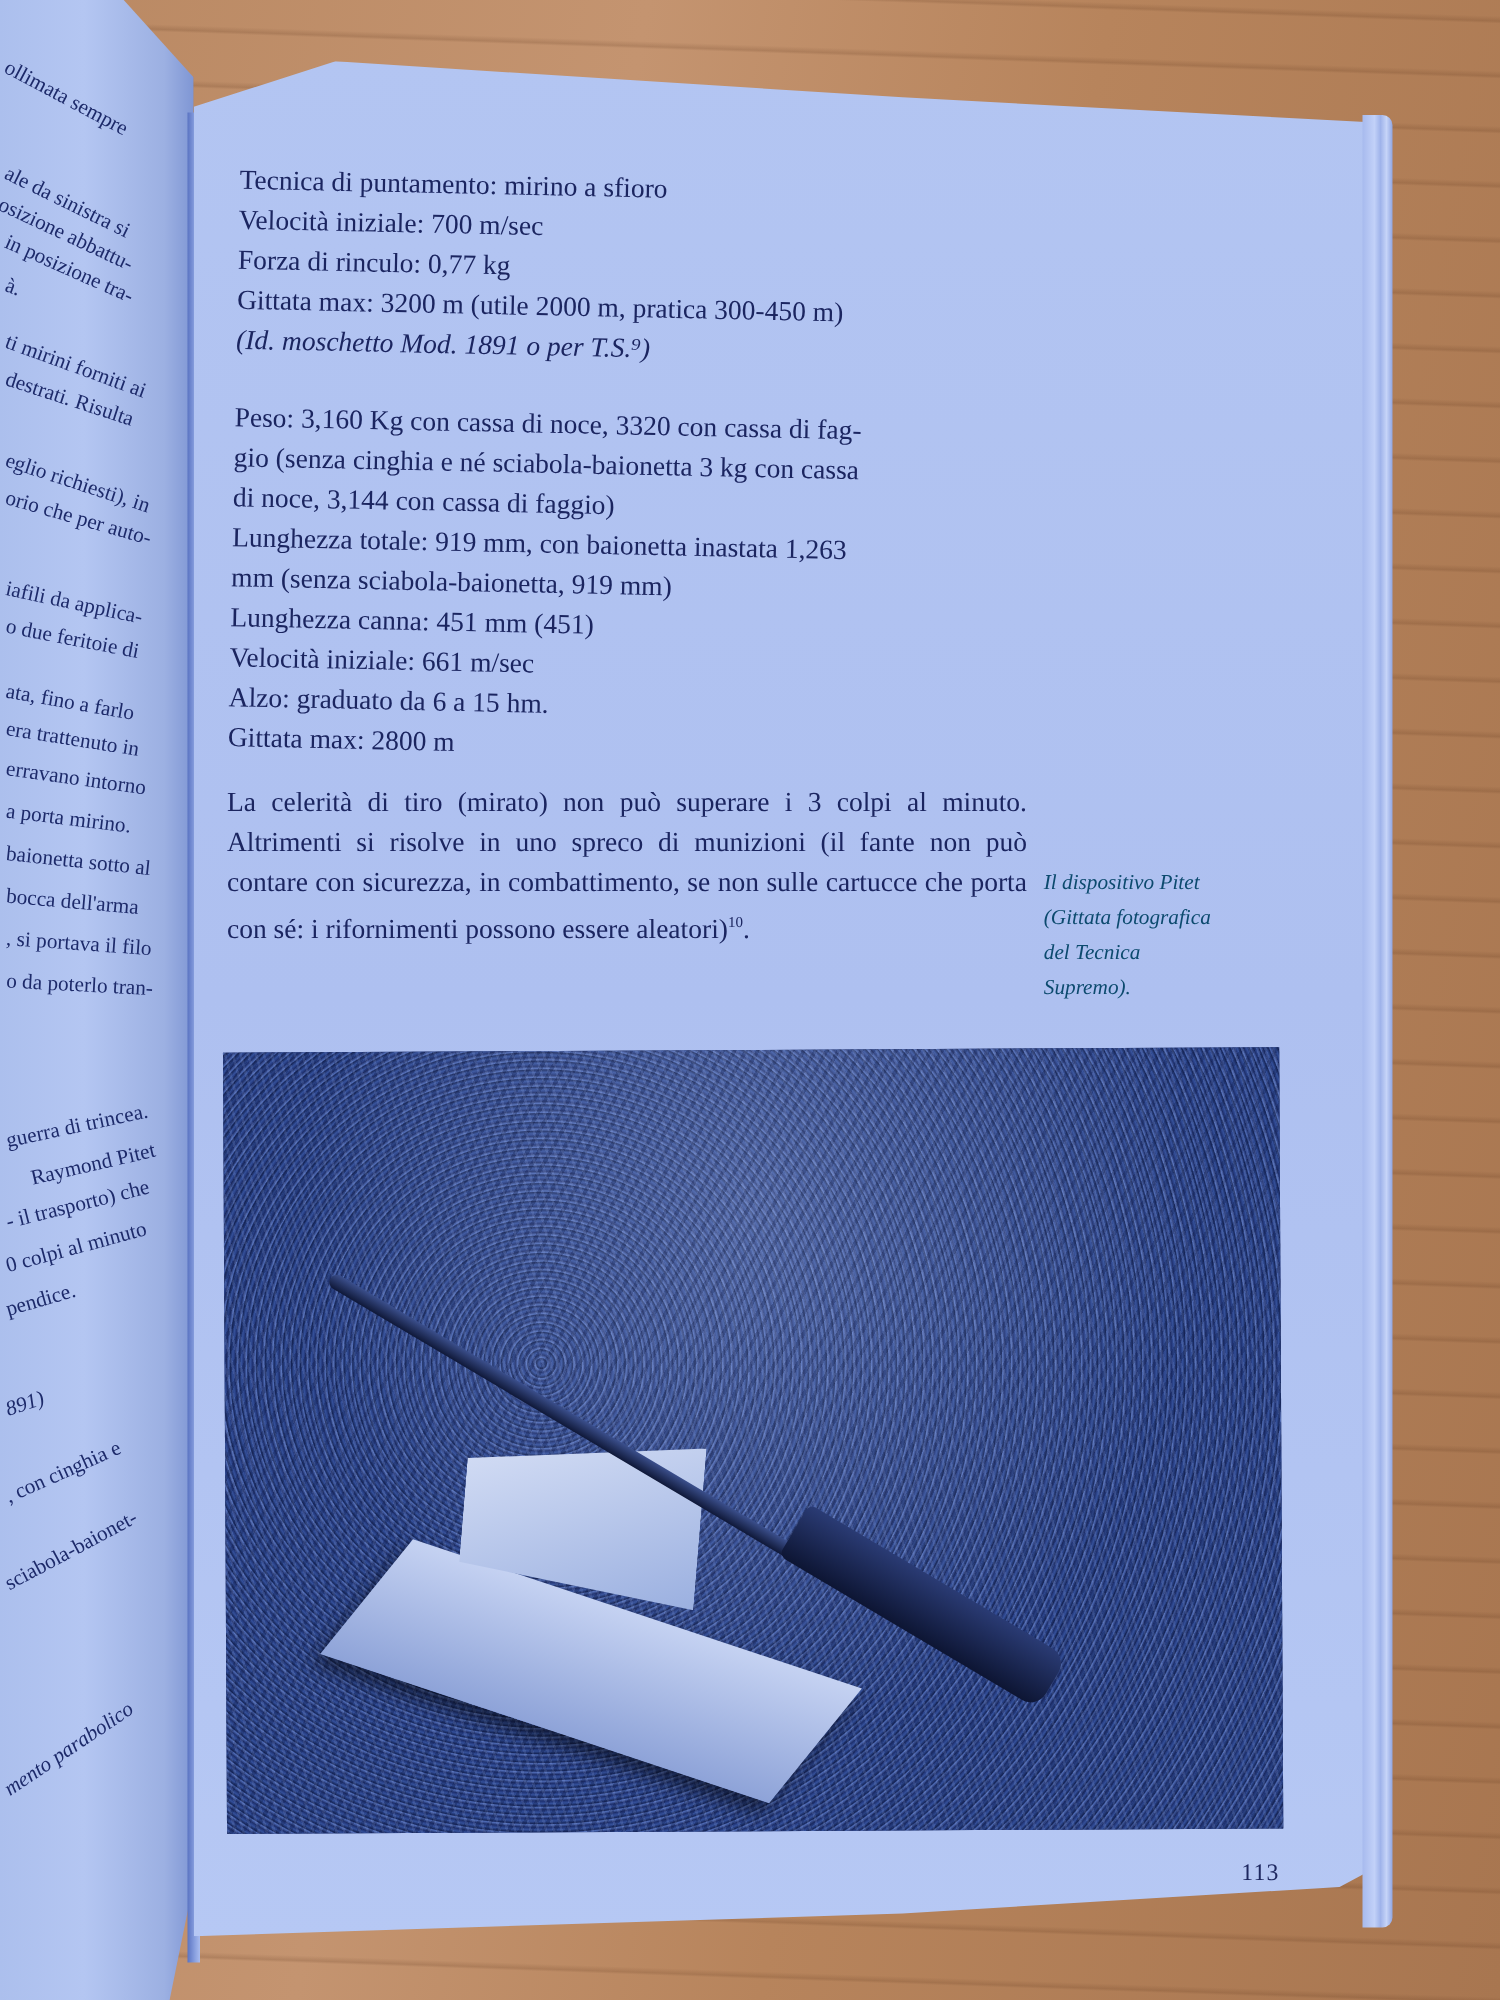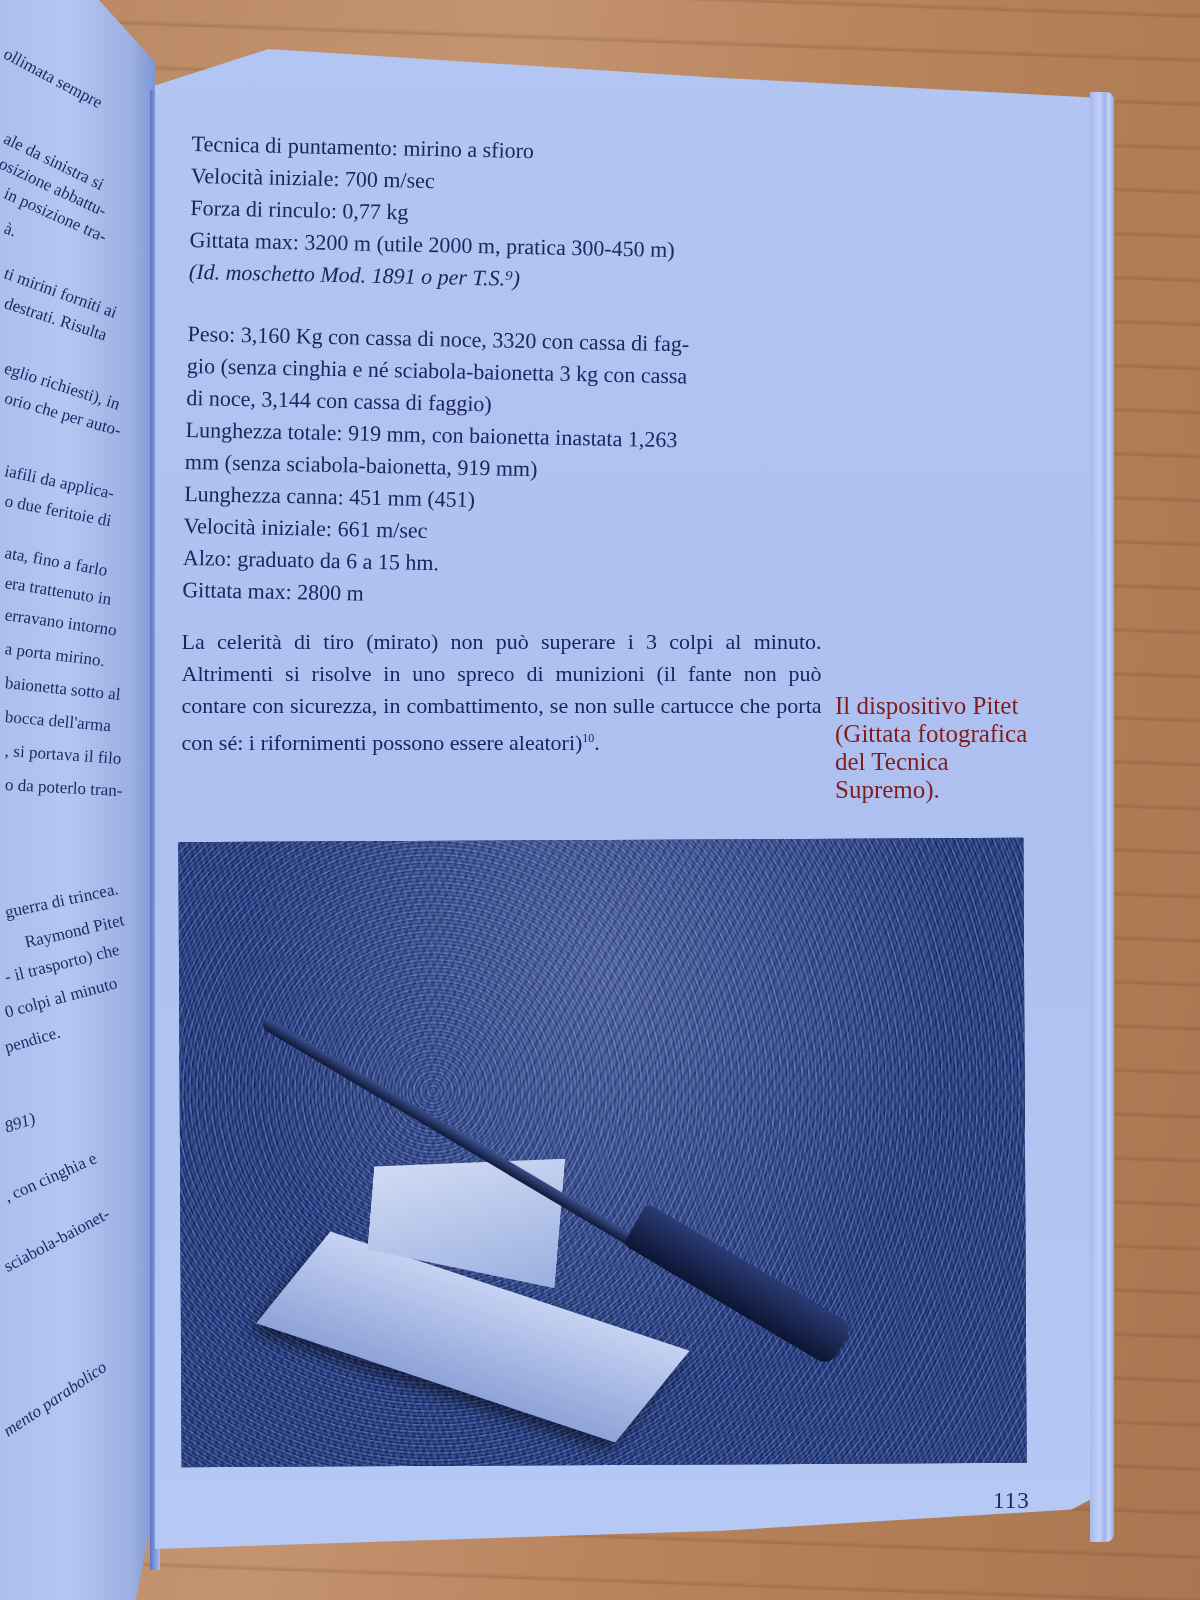--- a/index.html
+++ b/index.html
@@ -49,21 +49,21 @@
     .spec-line { display: block; white-space: nowrap; }
     .spec-italic { font-style: italic; }
     .block-gap { height: 30px; }
     .para {
       margin-top: 20px; text-align: justify; font-size: 22px; line-height: 32px;
       transform: rotate(-1.2deg); transform-origin: left top;
     }
     .para sup { font-size: 12px; }
     .caption {
       position: absolute; left: 835px; top: 692px; width: 200px;
-      color: #7f1d1d; font-size: 25px; line-height: 28px;
+      color: #0c4a6e; font-style: italic; font-size: 17px; line-height: 28px;
     }
     .photo {
       position: absolute; left: 180px; top: 840px; width: 845px; height: 625px;
       background:
         radial-gradient(ellipse at 50% 20%, rgba(200,215,255,0.25), transparent 60%),
         repeating-radial-gradient(circle at 30% 40%, #1f3170 0px, #34509a 2px, #18285c 4px, #4e6ab4 5px, #1d2d66 7px),
         #1e2f6a;
       overflow: hidden;
       transform: rotate(-0.3deg);
     }
@@ -91,21 +91,21 @@
       transform: rotate(31deg); transform-origin: left center; border-radius: 6px;
     }
     .rifle-stock {
       position: absolute; left: 455px; top: 360px; width: 240px; height: 48px;
       background: linear-gradient(180deg, #2a3b74, #0d1533);
       transform: rotate(31deg); transform-origin: left center;
       border-radius: 6px 14px 14px 6px;
     }
     .page-number {
       position: absolute; left: 993px; top: 1488px; color: #1e2860;
-      font-size: 23px; letter-spacing: 1px;
+      font-size: 19px; letter-spacing: 1px;
     }
   </style>
 </head>
 <body>
 
 <div class="wood-grain"></div>
 
 <div class="left-page">
   <div class="left-text" id="left-text">
       <div class="left-line" style="top: 60px; left: 5px; transform: rotate(28deg);">ollimata sempre</div>

